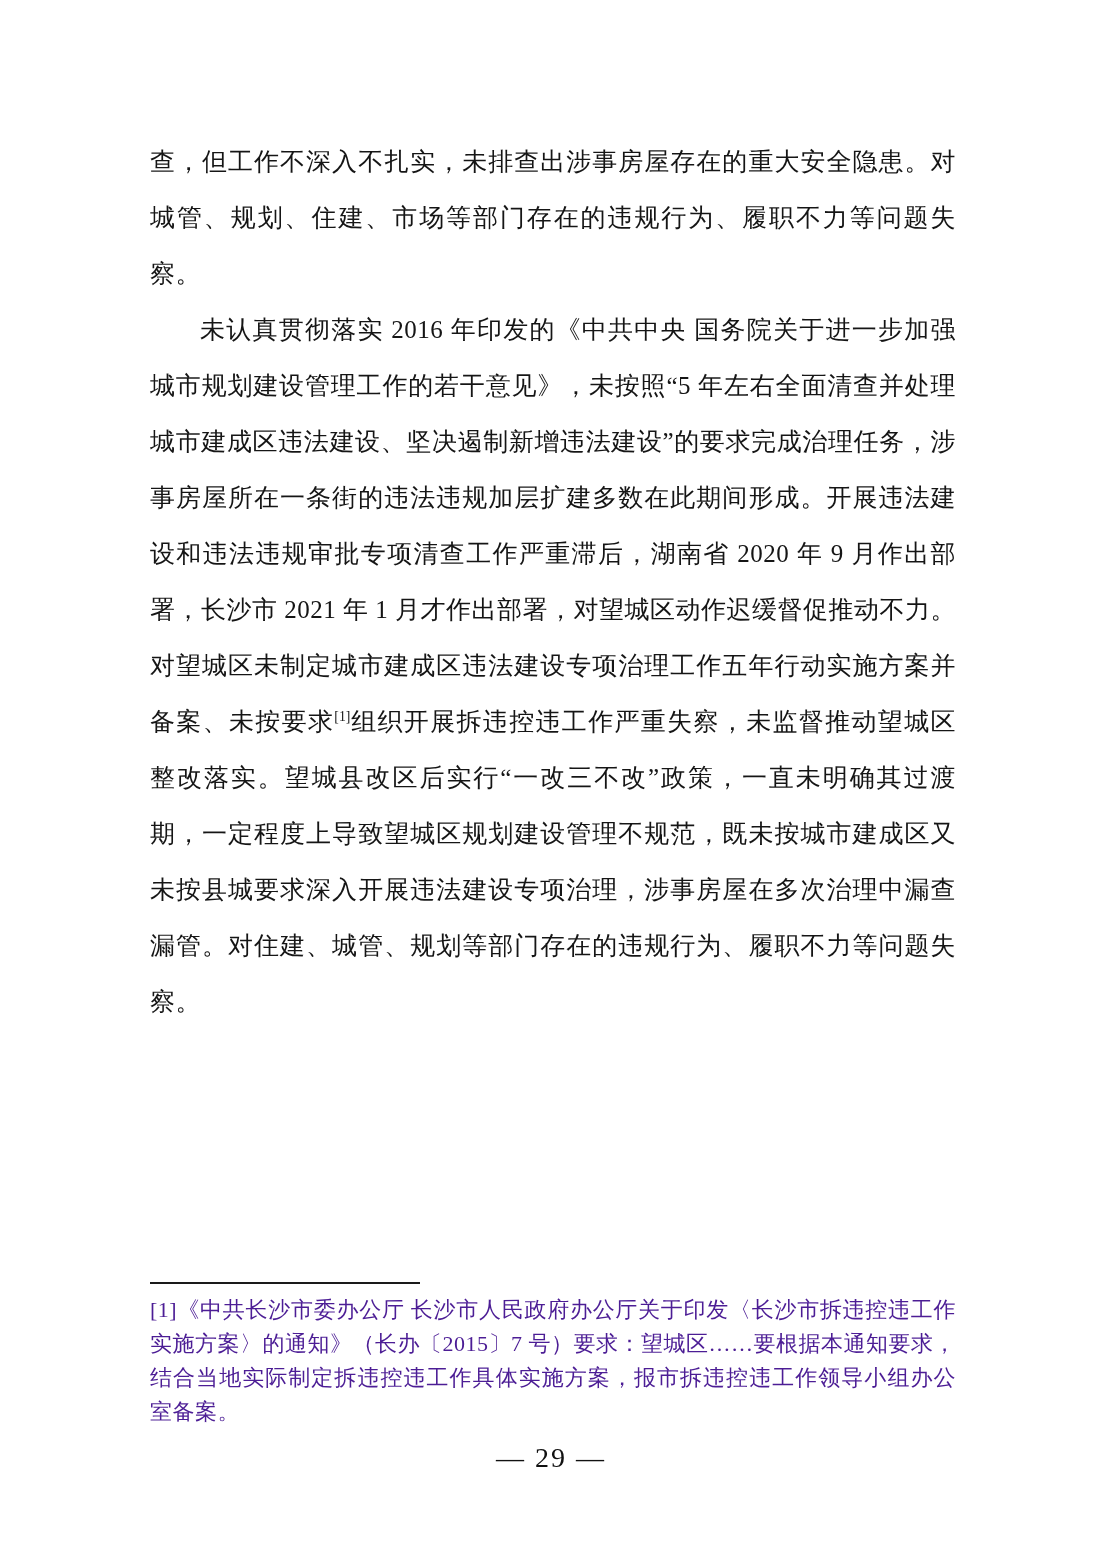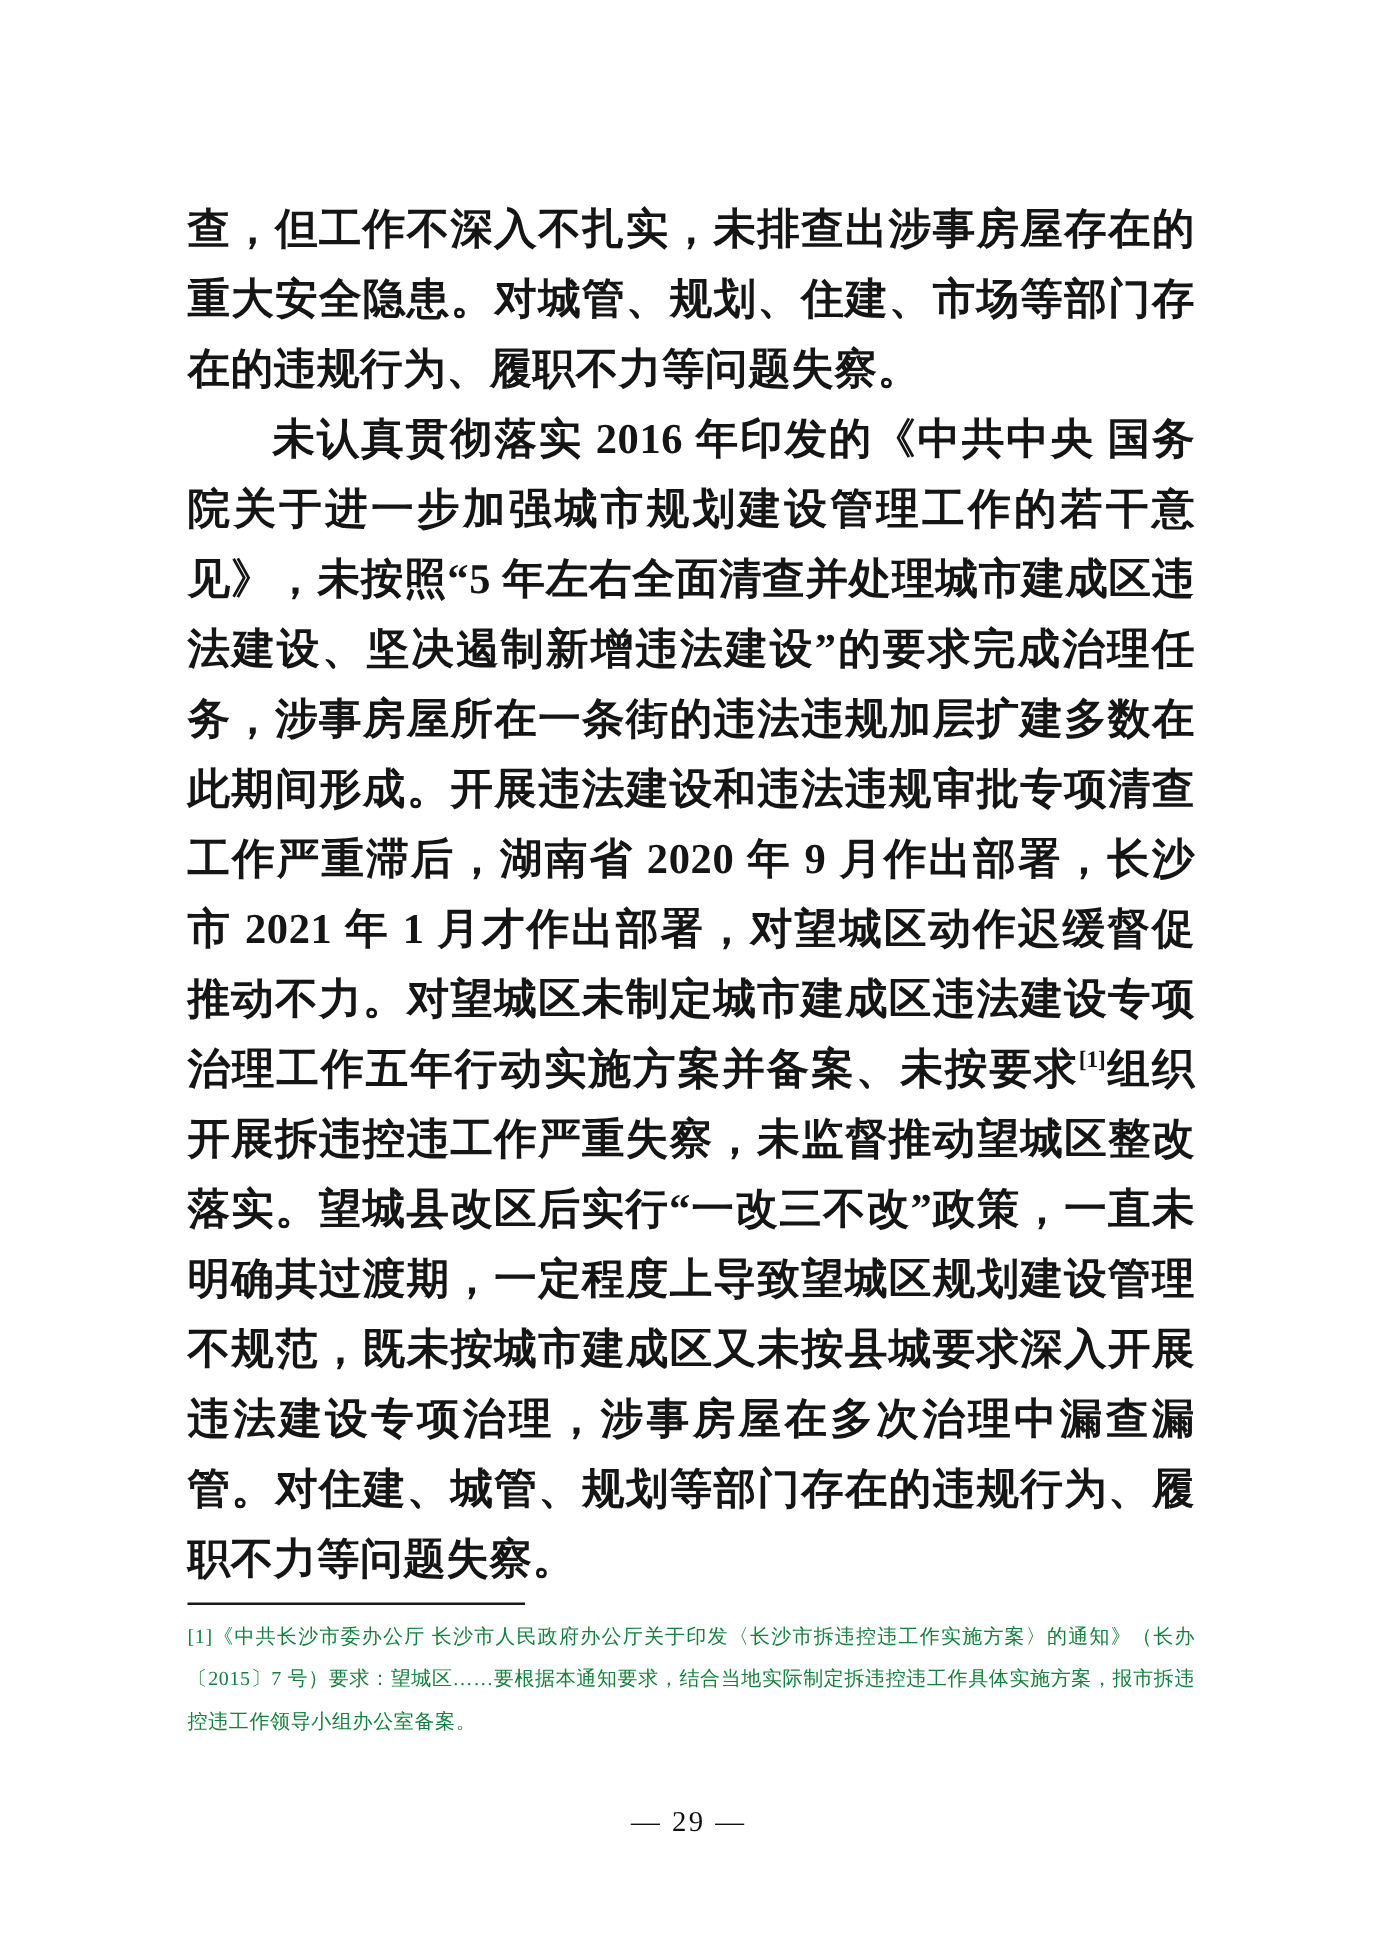--- a/index.html
+++ b/index.html
@@ -12,27 +12,26 @@
     width: 1102px;
     height: 1559px;
     background: #ffffff;
     overflow: hidden;
     font-family: "Liberation Serif", "DejaVu Serif", serif;
     color: #151515;
   }
   .body-text {
     position: absolute;
     left: 150px;
-    top: 156px;
+    top: 134px;
     width: 806px;
-    font-size: 34px;
+    font-size: 25px;
     line-height: 56px;
     text-align: justify;
     letter-spacing: 0.5px;
-    font-weight: bold;
   }
   .para {
     margin: 0;
   }
   .para.indent {
     text-indent: 2em;
   }
   .note-ref {
     font-size: 0.55em;
     line-height: 0;
@@ -46,33 +45,33 @@
     width: 806px;
   }
   .footnote-divider {
     width: 270px;
     height: 0;
     border-top: 2px solid #1a1a1a;
     margin: 0;
   }
   .footnote {
     margin: 9px 0 0 0;
-    font-size: 16px;
+    font-size: 22px;
     line-height: 34px;
     text-align: justify;
     letter-spacing: 0.5px;
-    color: #15803d;
+    color: #4c1d95;
   }
   .page-number {
     position: absolute;
     left: 0;
     top: 1440px;
     width: 100%;
     text-align: center;
-    font-size: 23px;
+    font-size: 28px;
     line-height: 36px;
     color: #111111;
     letter-spacing: 2px;
   }
 </style>
 </head>
 <body>
 
 <div class="page">
 

